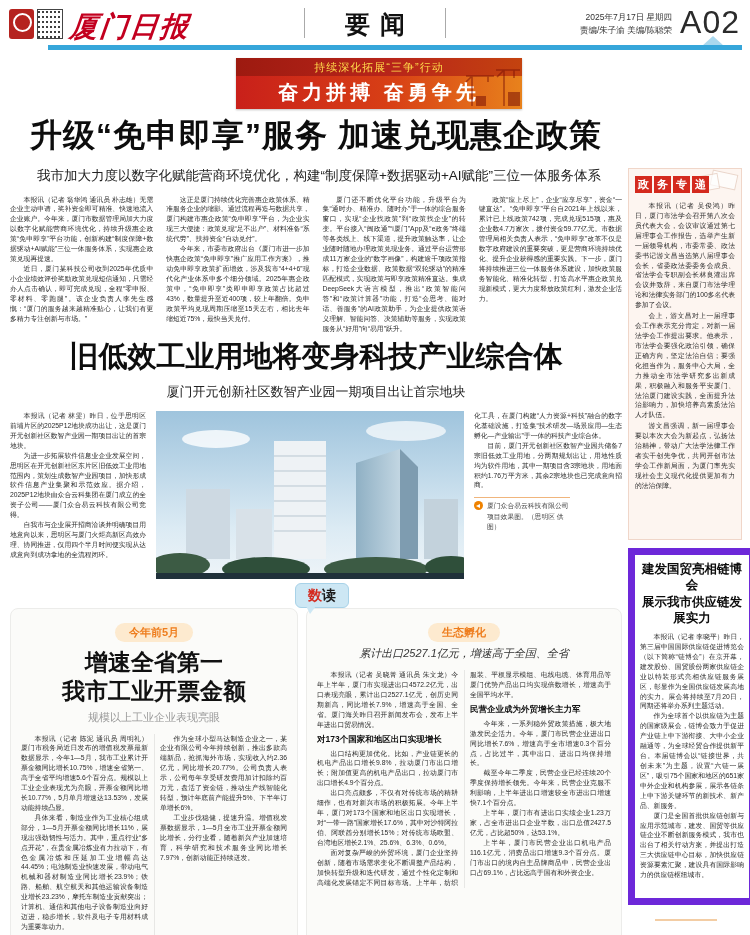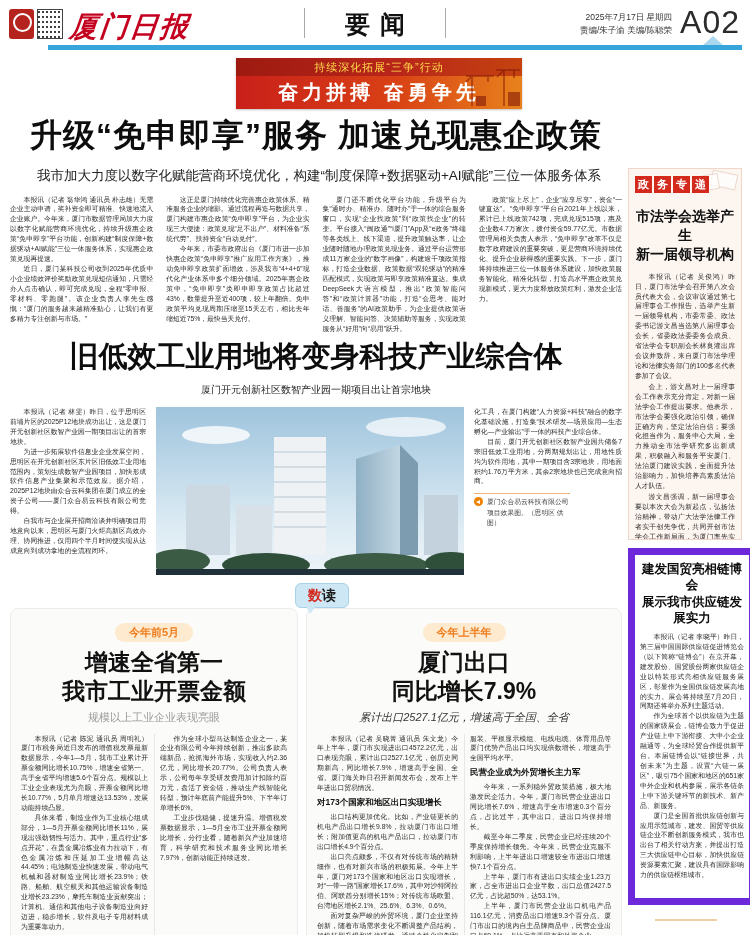--- a/index.html
+++ b/index.html
@@ -40,21 +40,21 @@
 
   
   .lead { position:absolute; left:10px; top:114px; width:612px; }
   .lead h1 { font-size:32px; font-weight:bold; text-align:center; color:#0d0d0d; letter-spacing:1px; white-space:nowrap; }
   .lead .sub { margin-top:8px; font-size:13.5px; color:#222; text-indent:2em; text-align:justify; line-height:1.45; }
   .lead .cols { margin-top:9px; height:142px; column-count:4; column-gap:13px; }
 
   
   .land { position:absolute; left:10px; top:337px; width:612px; }
   .land h2 { font-size:29px; font-weight:bold; text-align:center; color:#0d0d0d; white-space:nowrap; }
-  .land .sub { margin-top:6px; font-size:10px; text-align:center; color:#222;font-family:Liberation Serif, serif; }
+  .land .sub { margin-top:6px; font-size:13px; text-align:center; color:#222;font-family:Liberation Serif, serif; }
   .land .row { margin-top:10px; display:flex; gap:10px; }
   .land .lcol { width:136px; height:168px; overflow:hidden; }
   .land .photo { width:308px; height:168px; flex:none; }
   .land .rcol { width:148px; height:168px; overflow:hidden; position:relative; }
   .land .rcol .para:first-child { text-indent:0; }
   .caption { margin-top:7px; border-top:1px solid #f0b57c; padding-top:3px; display:flex; gap:4px; width:96px; }
   .cap-arrow { flex:none; width:9px; height:9px; background:#ef8200; border-radius:50%; position:relative; }
   .cap-arrow::after { content:""; position:absolute; left:2px; top:2.5px; width:0; height:0;
         border-top:2px solid transparent; border-bottom:2px solid transparent; border-right:4px solid #fff; }
   .caption .txt { font-size:6.8px; line-height:1.5; color:#444; }
@@ -207,22 +207,20 @@
 
   <div class="gov-panel">
     <div class="gov-env"></div>
     <div class="gov-env e2"></div>
     <div class="gov-badge">
       <span>政</span>
       <span>务</span>
       <span>专</span>
       <span>递</span>
     </div>
-    <h4 style="white-space:pre-line">市法学会选举产生
-新一届领导机构</h4>
     <div class="gov-body">
         <p class="para">本报讯（记者 吴俊鸿）昨日，厦门市法学会召开第八次会员代表大会，会议审议通过第七届理事会工作报告，选举产生新一届领导机构，市委常委、政法委书记游文昌当选第八届理事会会长，省委政法委委务会成员、省法学会专职副会长林良灌出席会议并致辞，来自厦门市法学理论和法律实务部门的100多名代表参加了会议。</p>
         <p class="para">会上，游文昌对上一届理事会工作表示充分肯定，对新一届法学会工作提出要求。他表示，市法学会要强化政治引领，确保正确方向，坚定法治自信；要强化担当作为，服务中心大局，全力推动全市法学研究多出新成果，积极融入和服务平安厦门、法治厦门建设实践，全面提升法治影响力，加快培养高素质法治人才队伍。</p>
         <p class="para">游文昌强调，新一届理事会要以本次大会为新起点，弘扬法治精神，带动广大法学法律工作者实干创先争优，共同开创市法学会工作新局面，为厦门率先实现社会主义现代化提供更加有力的法治保障。</p>
       </div>
   </div>
 
   <div class="chain-card">
     <h4>
       <div>建发国贸亮相链博会</div>
@@ -250,25 +248,21 @@
     <div class="stat-sub">规模以上工业企业表现亮眼</div>
     <div class="stat-body cols">
         <p class="para">本报讯（记者 陈泥 通讯员 周明礼）厦门市税务局近日发布的增值税发票最新数据显示，今年1—5月，我市工业累计开票金额同比增长10.75%，增速全省第一、高于全省平均增速5.6个百分点。规模以上工业企业表现尤为亮眼，开票金额同比增长10.77%，5月单月增速达13.53%，发展动能持续凸显。</p>
         <p class="para">具体来看，制造业作为工业核心组成部分，1—5月开票金额同比增长11%，展现出强劲韧性与活力。其中，重点行业“多点开花”，在贵金属冶炼业有力拉动下，有色金属冶炼和压延加工业增幅高达44.45%；电池制造业快速发展，带动电气机械和器材制造业同比增长23.9%；铁路、船舶、航空航天和其他运输设备制造业增长23.23%，摩托车制造业贡献突出；计算机、通信和其他电子设备制造业向好迈进，稳步增长，软件及电子专用材料成为重要靠动力。</p>
         <p class="para">作为全球小型马达制造企业之一，某企业有限公司今年持续创新，推出多款高端新品，抢抓海外市场，实现收入约2.36亿元，同比增长20.77%。公司负责人表示，公司每年享受研发费用加计扣除约百万元，盘活了资金链，推动生产线智能化转型，预计年底前产能提升5%、下半年订单增长6%。</p>
         <p class="para">工业步伐稳健，提速升温。增值税发票数据显示，1—5月全市工业开票金额同比增长，分行业看，随着新兴产业加速培育，科学研究和技术服务业同比增长7.97%，创新动能正持续迸发。</p>
       </div>
   </div>
 
   <div class="stat-card right">
-    <span class="pill">今年上半年</span>
-    <h3>
-      <div>厦门出口</div>
-      <div>同比增长7.9%</div>
-    </h3>
+    <span class="pill">生态孵化</span>
     <div class="stat-sub">累计出口2527.1亿元，增速高于全国、全省</div>
     <div class="stat-body cols">
       <div>
           <p class="para">本报讯（记者 吴晓菁 通讯员 朱文龙）今年上半年，厦门市实现进出口4572.2亿元，出口表现亮眼，累计出口2527.1亿元，创历史同期新高，同比增长7.9%，增速高于全国、全省。厦门海关昨日召开新闻发布会，发布上半年进出口贸易情况。</p>
         </div>
       <div class="inner-sub">对173个国家和地区出口实现增长</div>
       <div>
           <p class="para">出口结构更加优化。比如，产业链更长的机电产品出口增长9.8%，拉动厦门市出口增长；附加值更高的机电产品出口，拉动厦门市出口增长4.9个百分点。</p>
           <p class="para">出口亮点颇多，不仅有对传统市场的精耕细作，也有对新兴市场的积极拓展。今年上半年，厦门对173个国家和地区出口实现增长，对“一带一路”国家增长17.6%，其中对沙特阿拉伯、阿联酋分别增长15%；对传统市场欧盟、台湾地区增长2.1%、25.6%、6.3%、0.6%。</p>
           <p class="para">面对复杂严峻的外贸环境，厦门企业坚持创新，随着市场需求变化不断调整产品结构，加快转型升级和迭代研发，通过个性化定制和高端化发展锚定不同目标市场。上半年，纺织服装、平板显示模组、电线电缆、体育用品等厦门优势产品出口均实现倍数增长，增速高于全国平均水平。</p>

